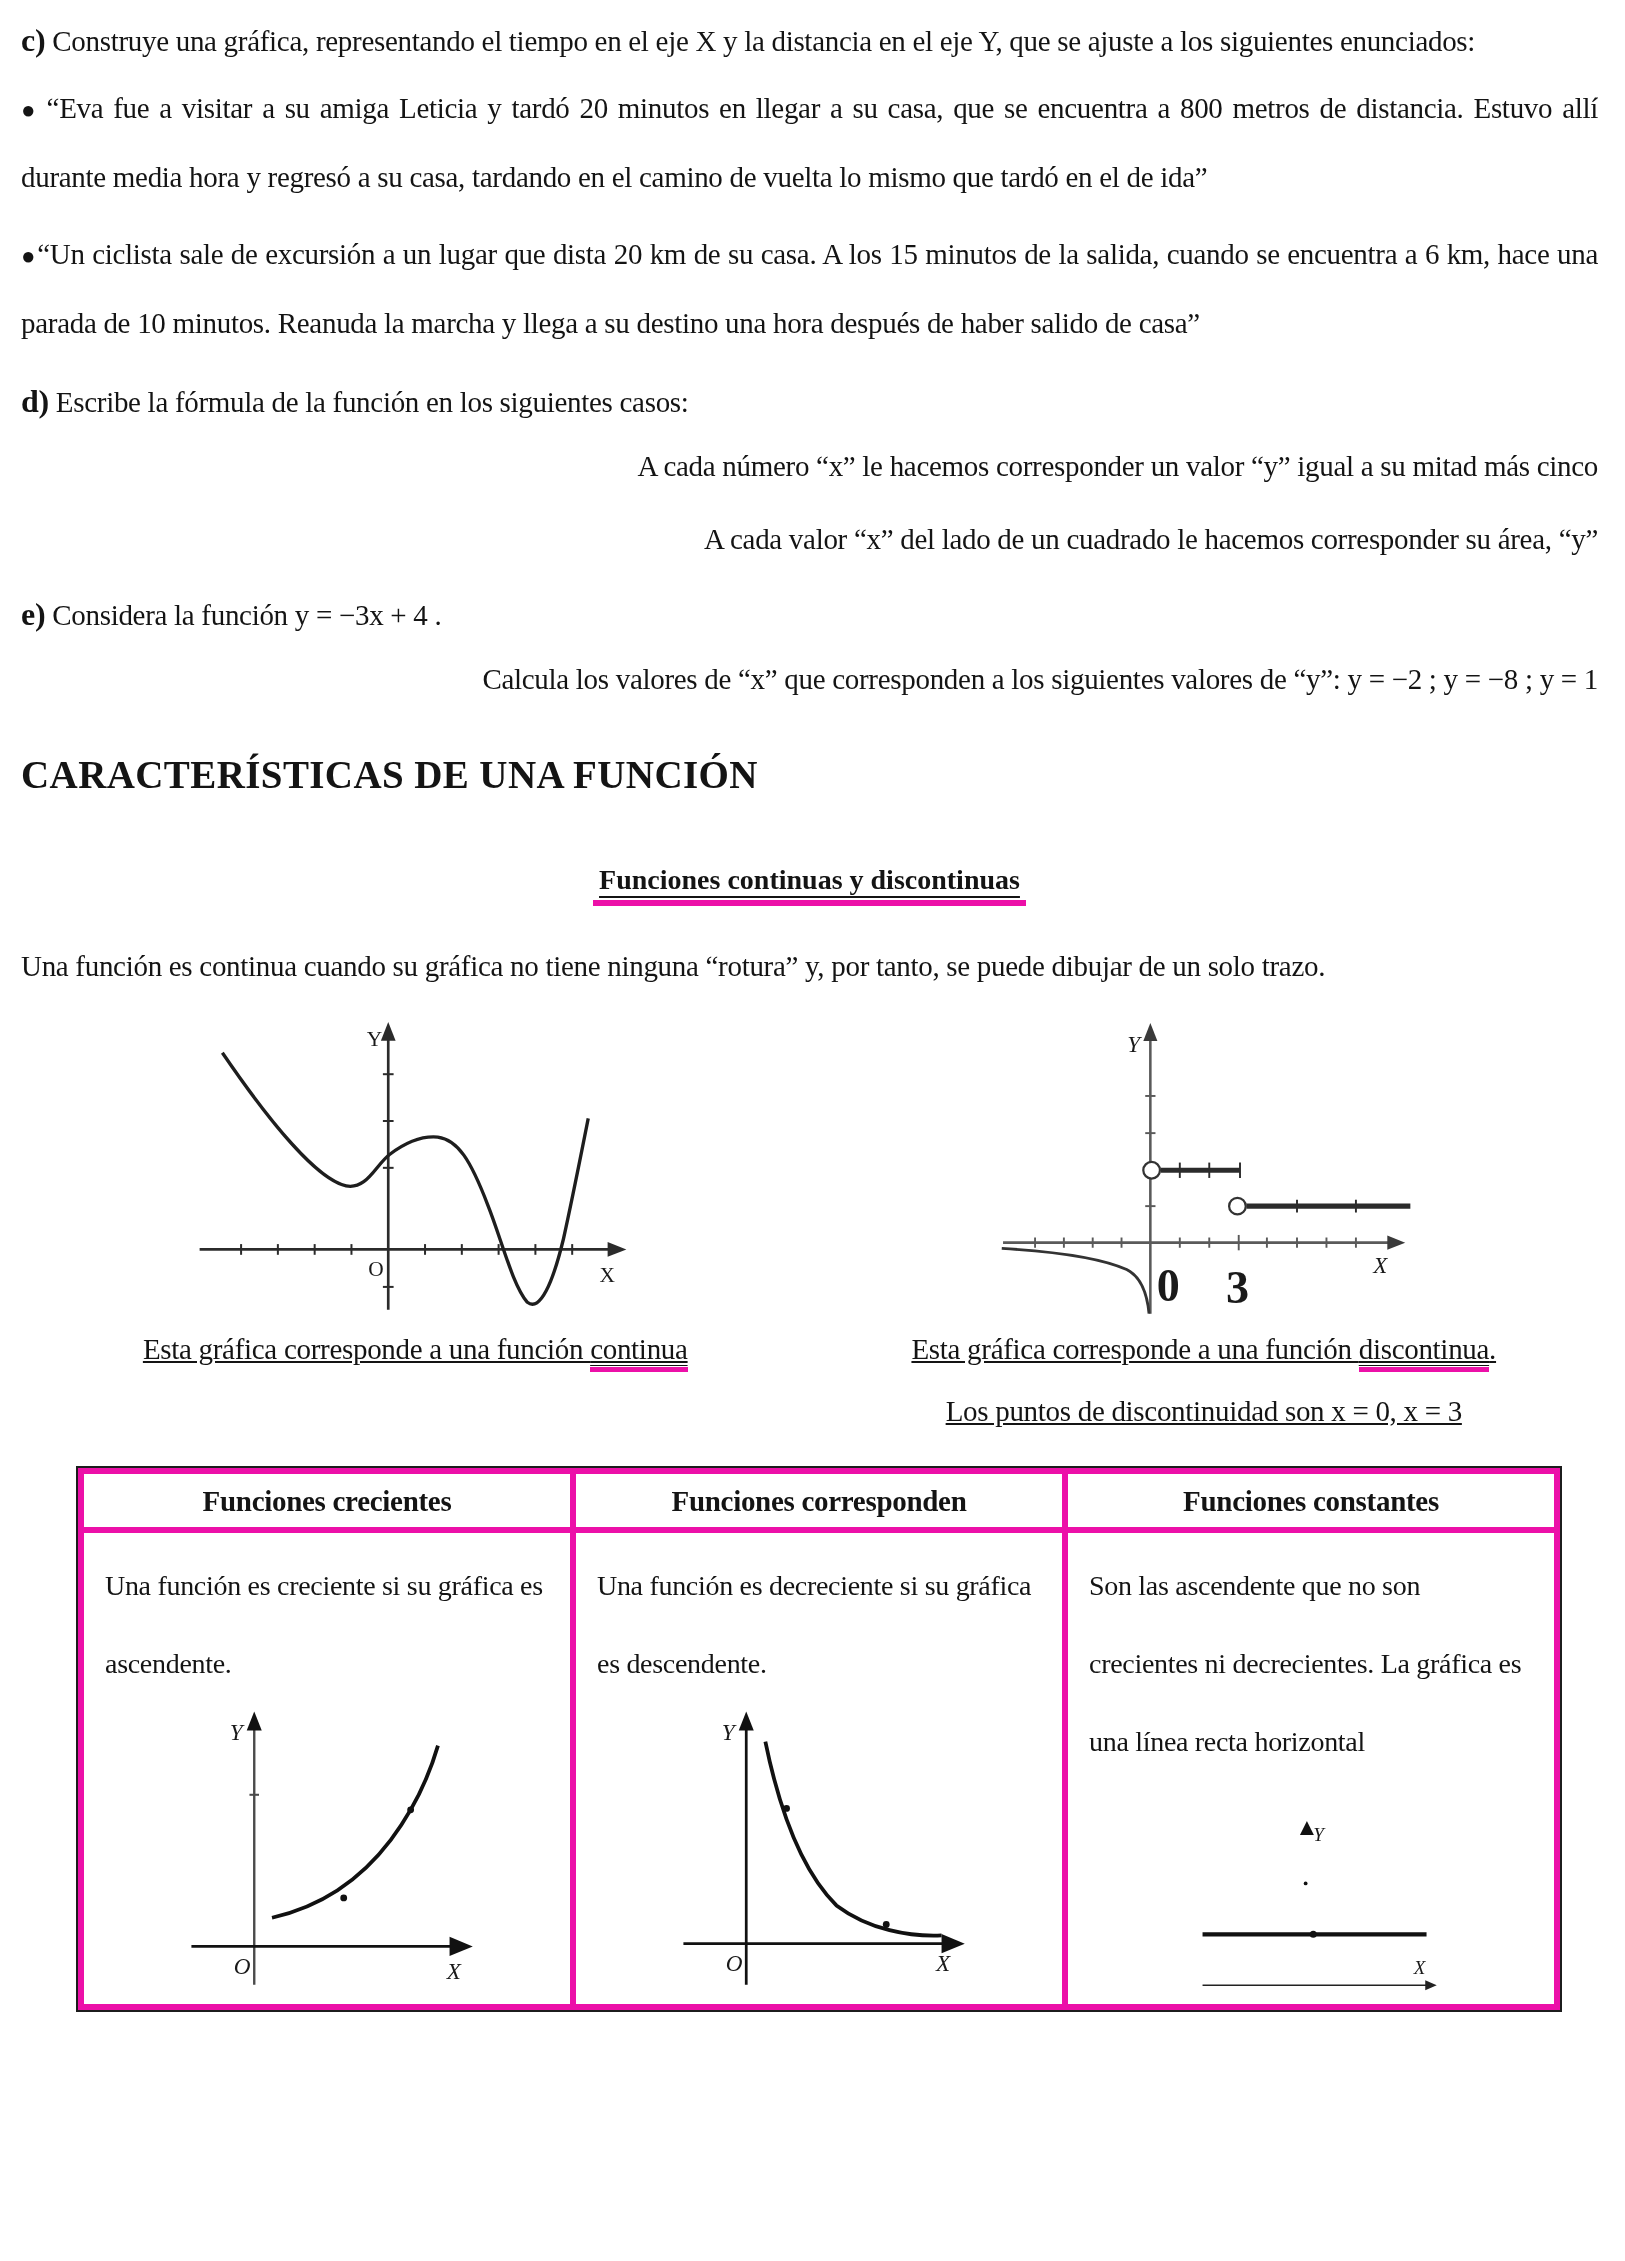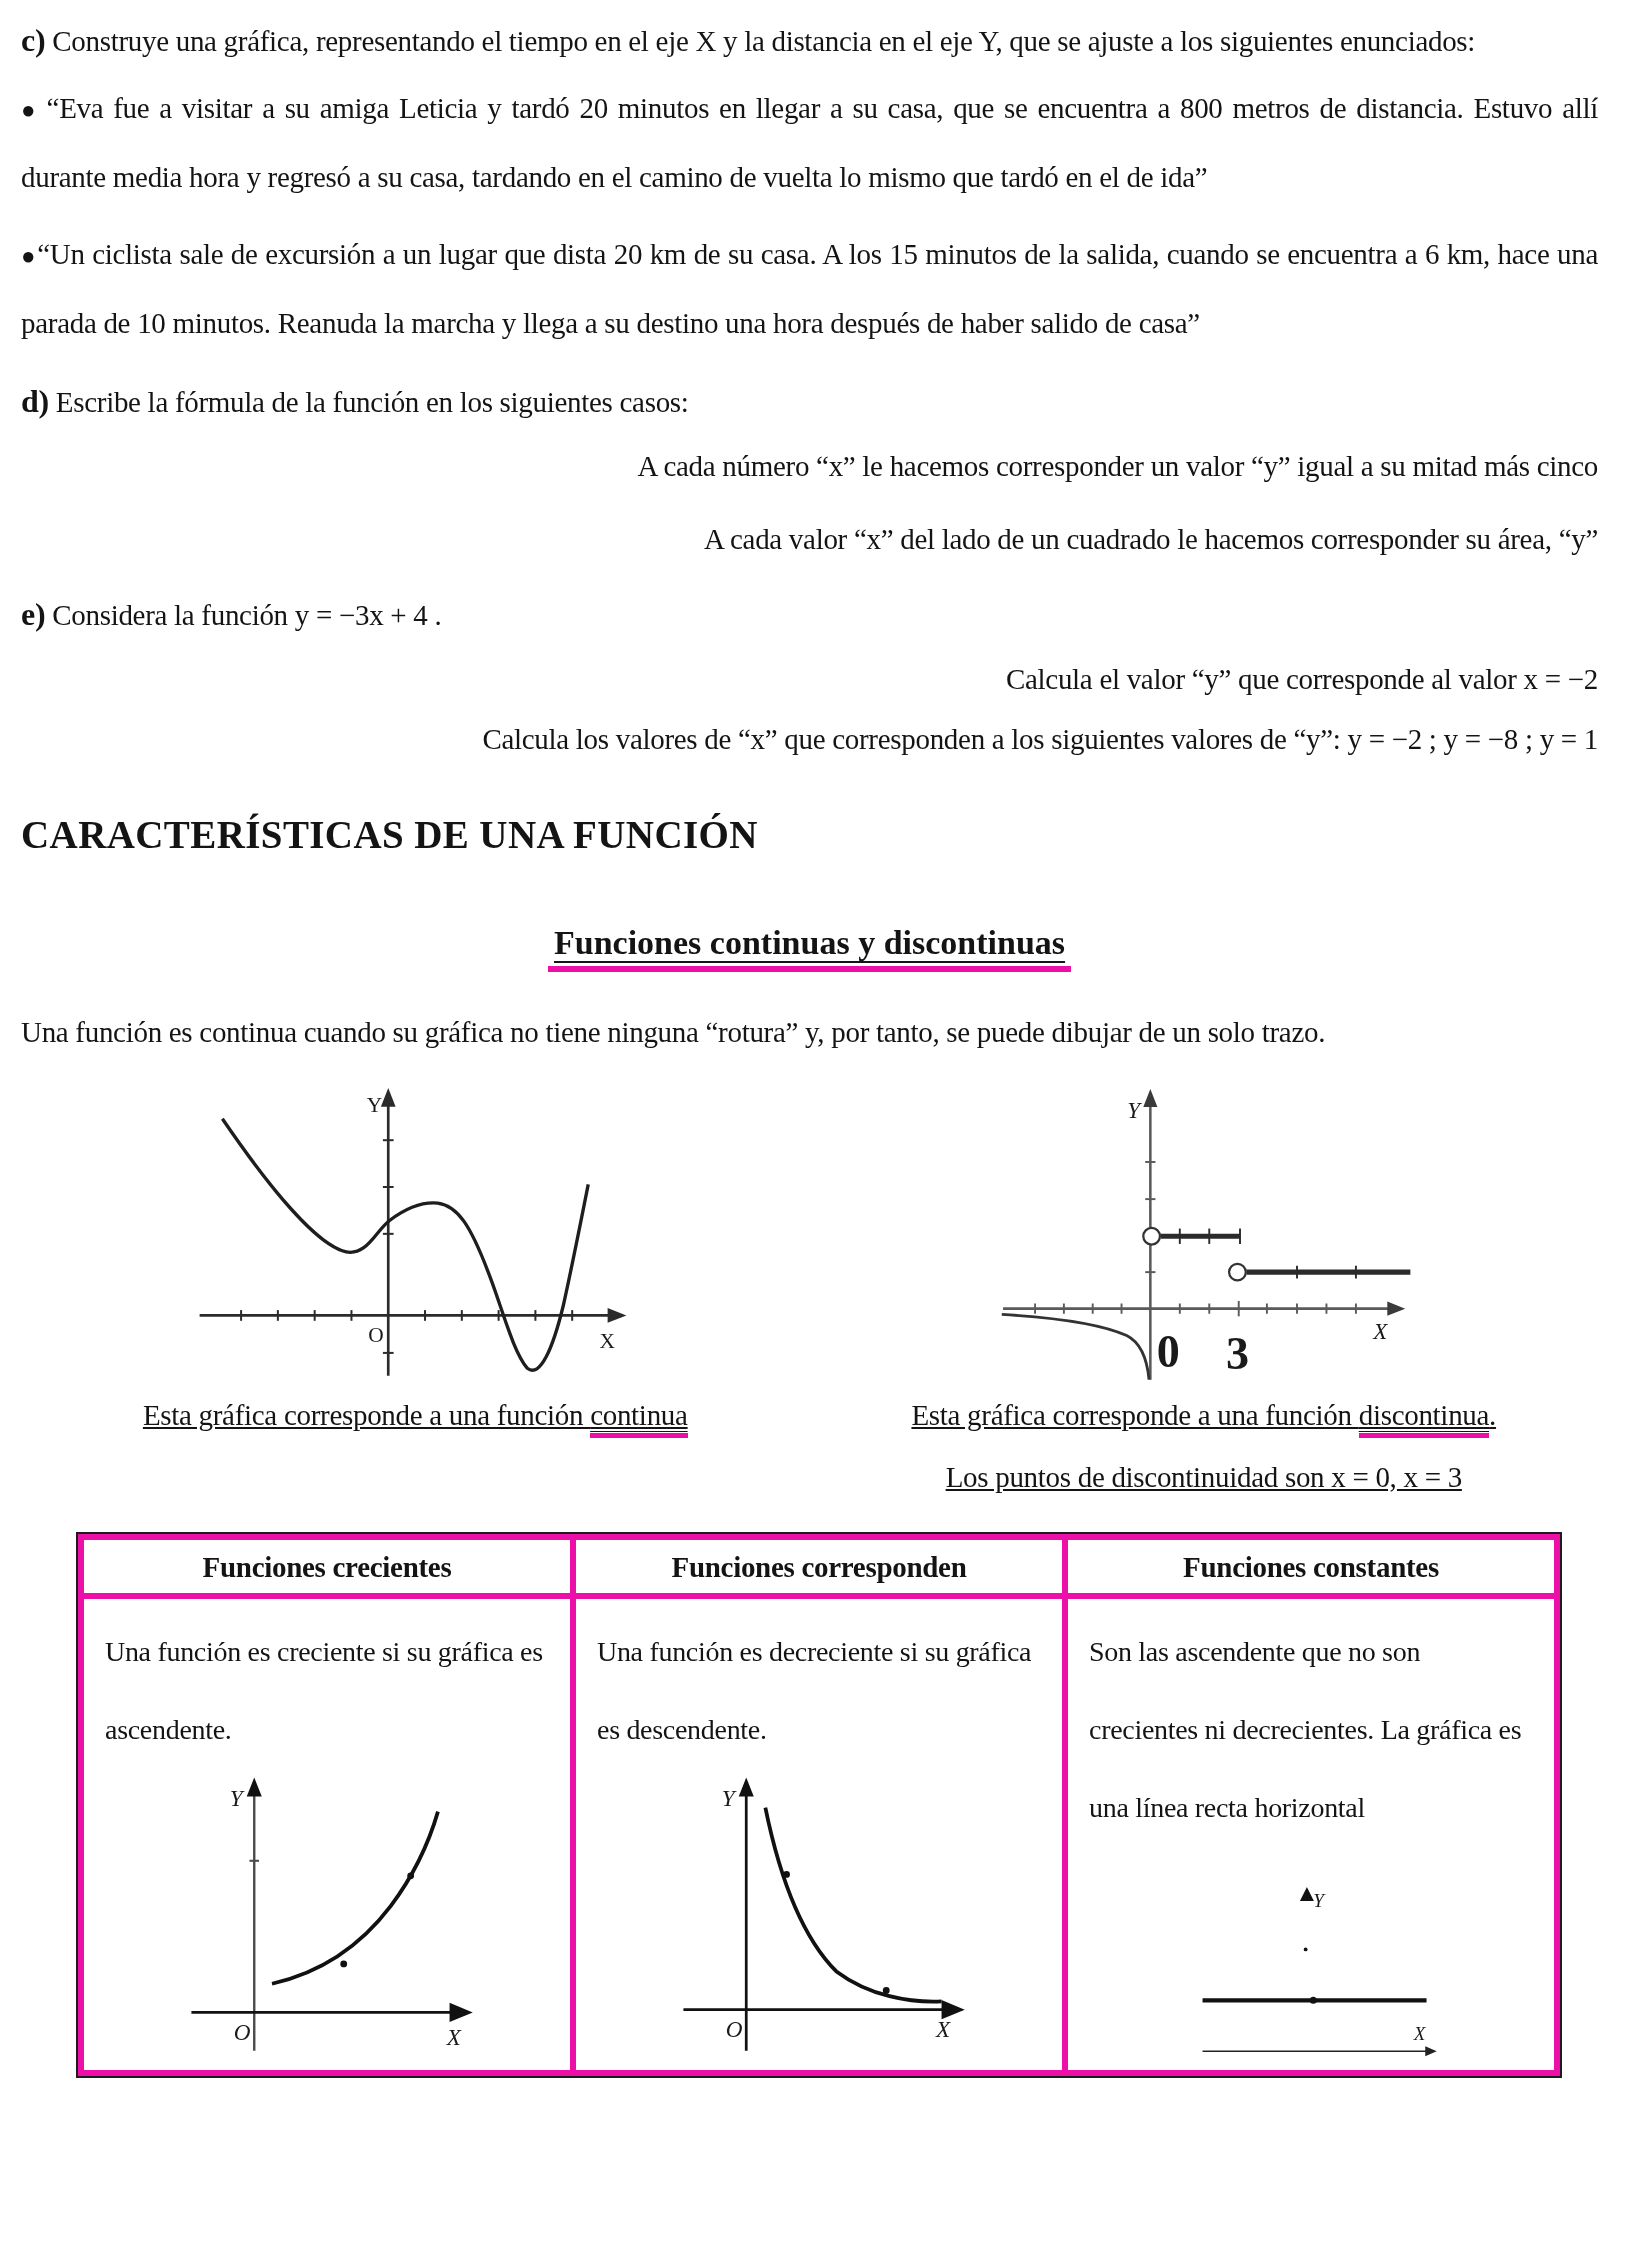--- a/index.html
+++ b/index.html
@@ -23,21 +23,21 @@
   .mt16 { margin-top:11.2px; }
   .mt18 { margin-top:12.6px; }
   .sub { line-height:60px; padding-left:55px; text-align:right; }
 
   .main-title {
     margin:43px 0 0 0; text-align:left;
     font-size:39px; font-weight:bold; letter-spacing:0.4px;
   }
   .subtitle-wrap { margin-top:67px; text-align:center; }
   .subtitle {
-    display:inline-block; font-size:34px; font-weight:bold;
+    display:inline-block; font-size:28px; font-weight:bold;
     text-decoration:underline; text-decoration-thickness:2.1px; text-underline-offset:7px;
     border-bottom:6.3px solid var(--accent); padding:0 5.6px 4.2px 5.6px;
   }
   .intro { margin-top:27px; }
 
   .figure-row { display:flex; margin-top:14px; }
   .fig { margin:0; display:flex; flex-direction:column; align-items:center; }
   .fig-left  { width:50%; }
   .fig-right { width:50%; }
   .fig svg { display:block; }
@@ -78,21 +78,20 @@
 
   <p class="para mt14"><span class="bullet-glyph tight">●</span><span>“Un ciclista sale de excursión a un lugar que dista 20 km de su casa. A los 15 minutos de la salida, cuando se encuentra a 6 km, hace una parada de 10 minutos. Reanuda la marcha y llega a su destino una hora después de haber salido de casa”</span></p>
 
   <p class="para mt16"><span class="lead">d)</span> <span>Escribe la fórmula de la función en los siguientes casos:</span></p>
 
   <p class="para sub">A cada número “x” le hacemos corresponder un valor “y” igual a su mitad más cinco</p>
   <p class="para sub mt18">A cada valor “x” del lado de un cuadrado le hacemos corresponder su área, “y”</p>
 
   <p class="para mt18"><span class="lead">e)</span> <span>Considera la función  y = −3x + 4 .</span></p>
 
-  <p class="para sub">Calcula el valor “y” que corresponde al valor x = −2</p>
   <p class="para sub">Calcula los valores de “x” que corresponden a los siguientes valores de “y”:  y = −2  ; y = −8 ;  y = 1</p>
 
   <h1 class="main-title">CARACTERÍSTICAS DE UNA FUNCIÓN</h1>
 
   <div class="subtitle-wrap">
     <span class="subtitle">Funciones continuas y discontinuas</span>
   </div>
 
   <p class="para intro">Una función es continua cuando su gráfica no tiene ninguna “rotura” y, por tanto, se puede dibujar de un solo trazo.</p>
 

